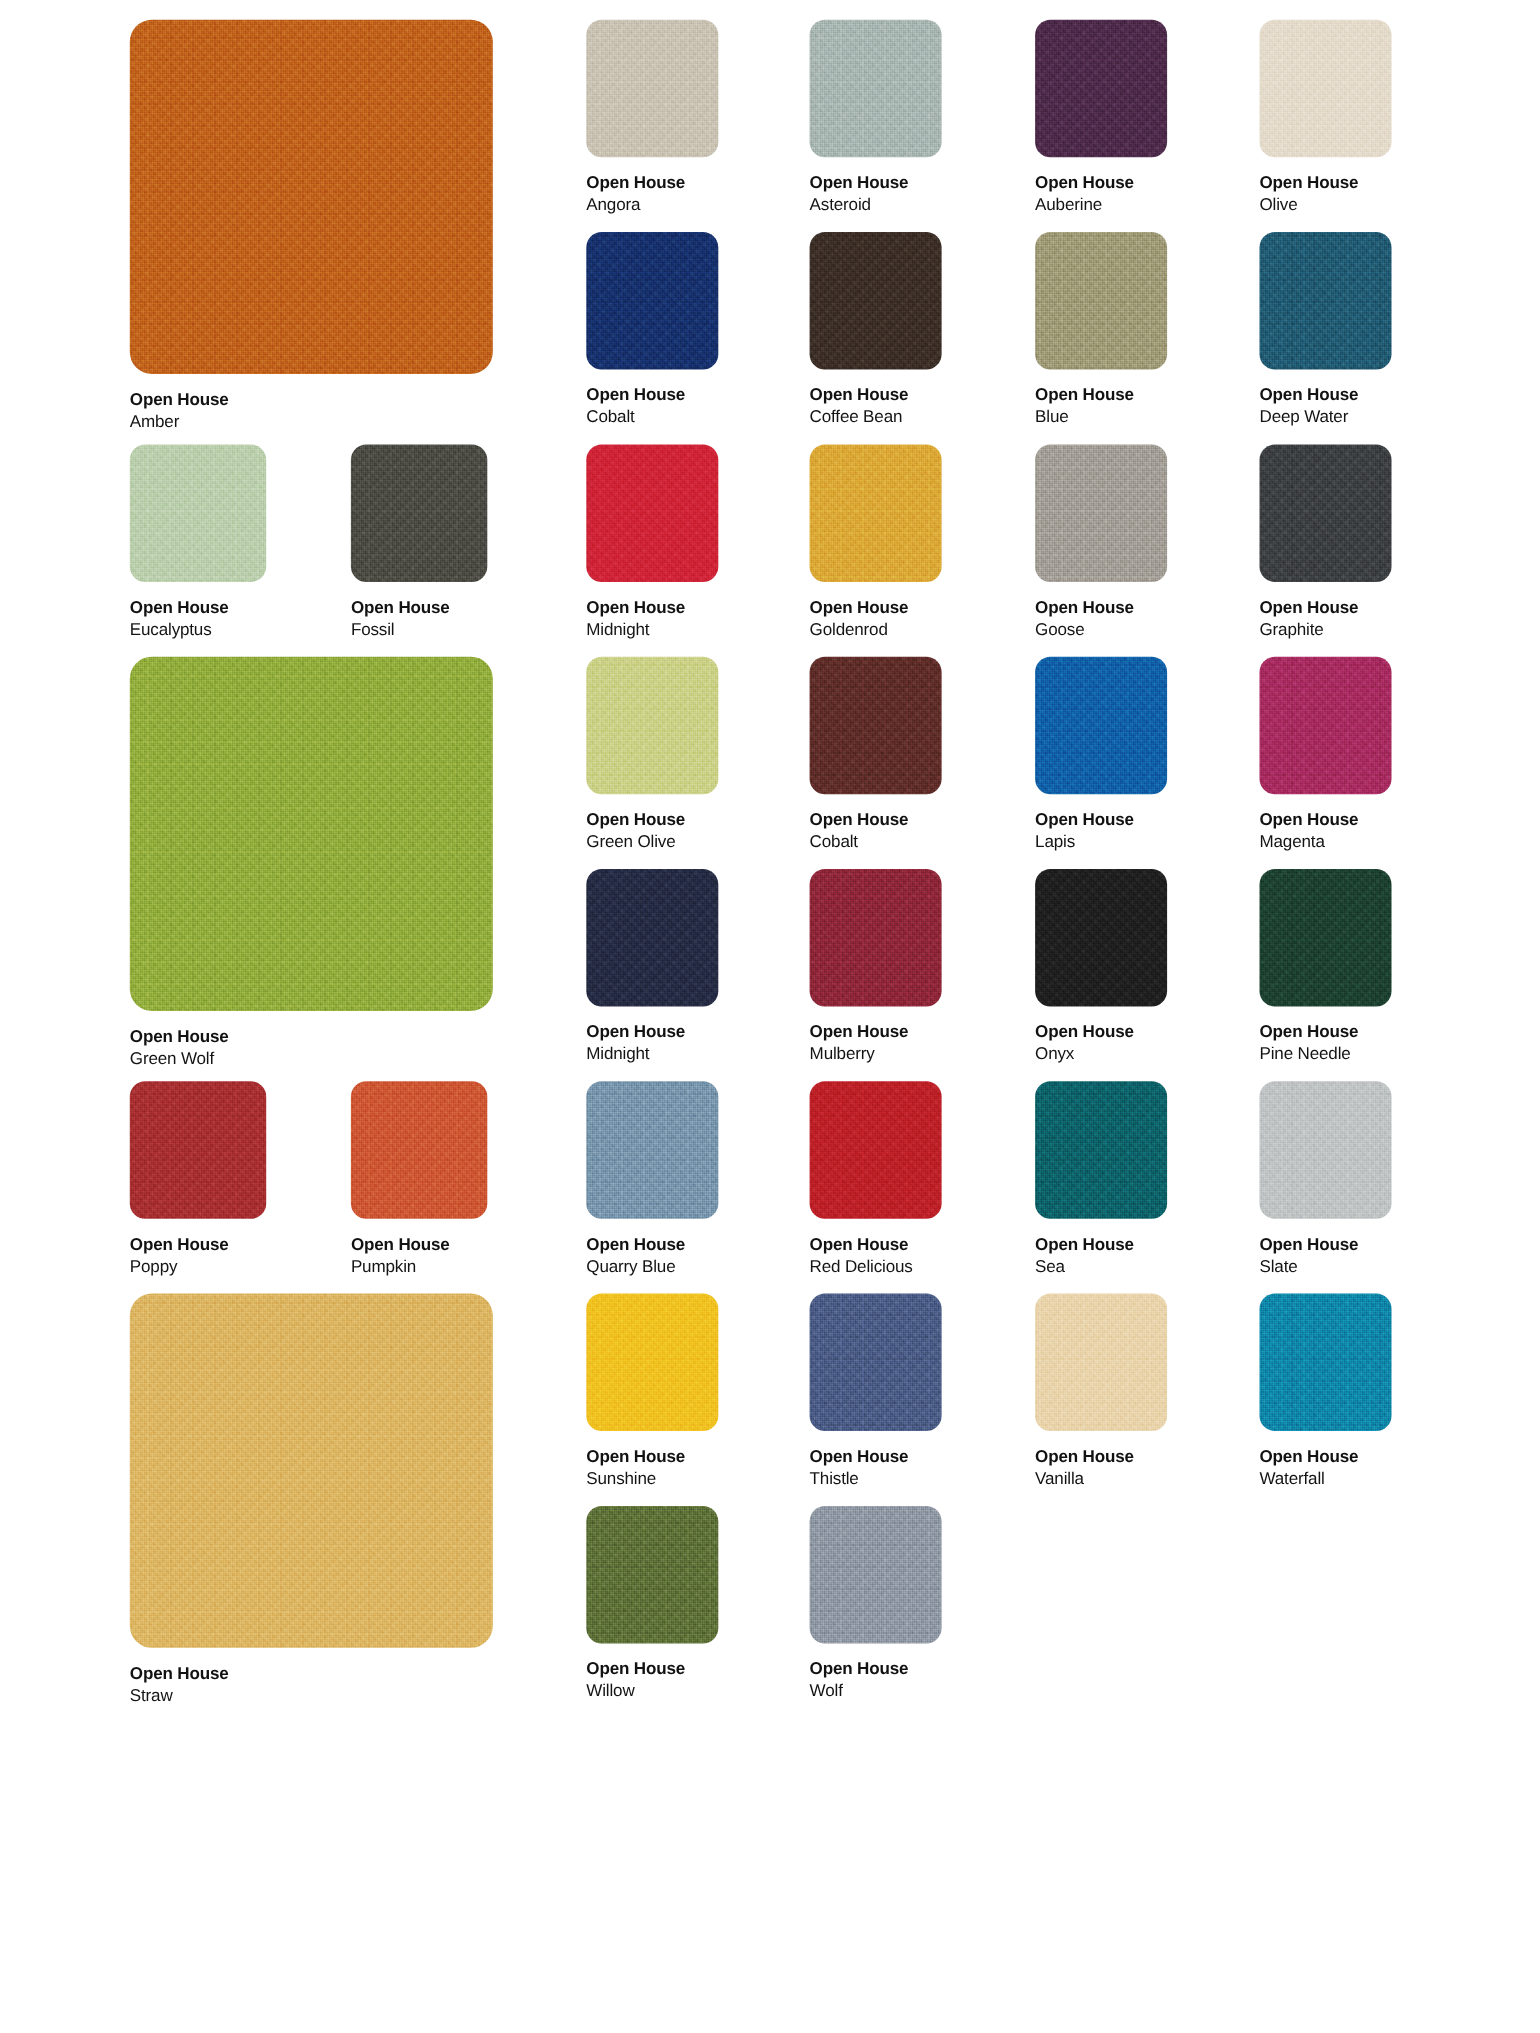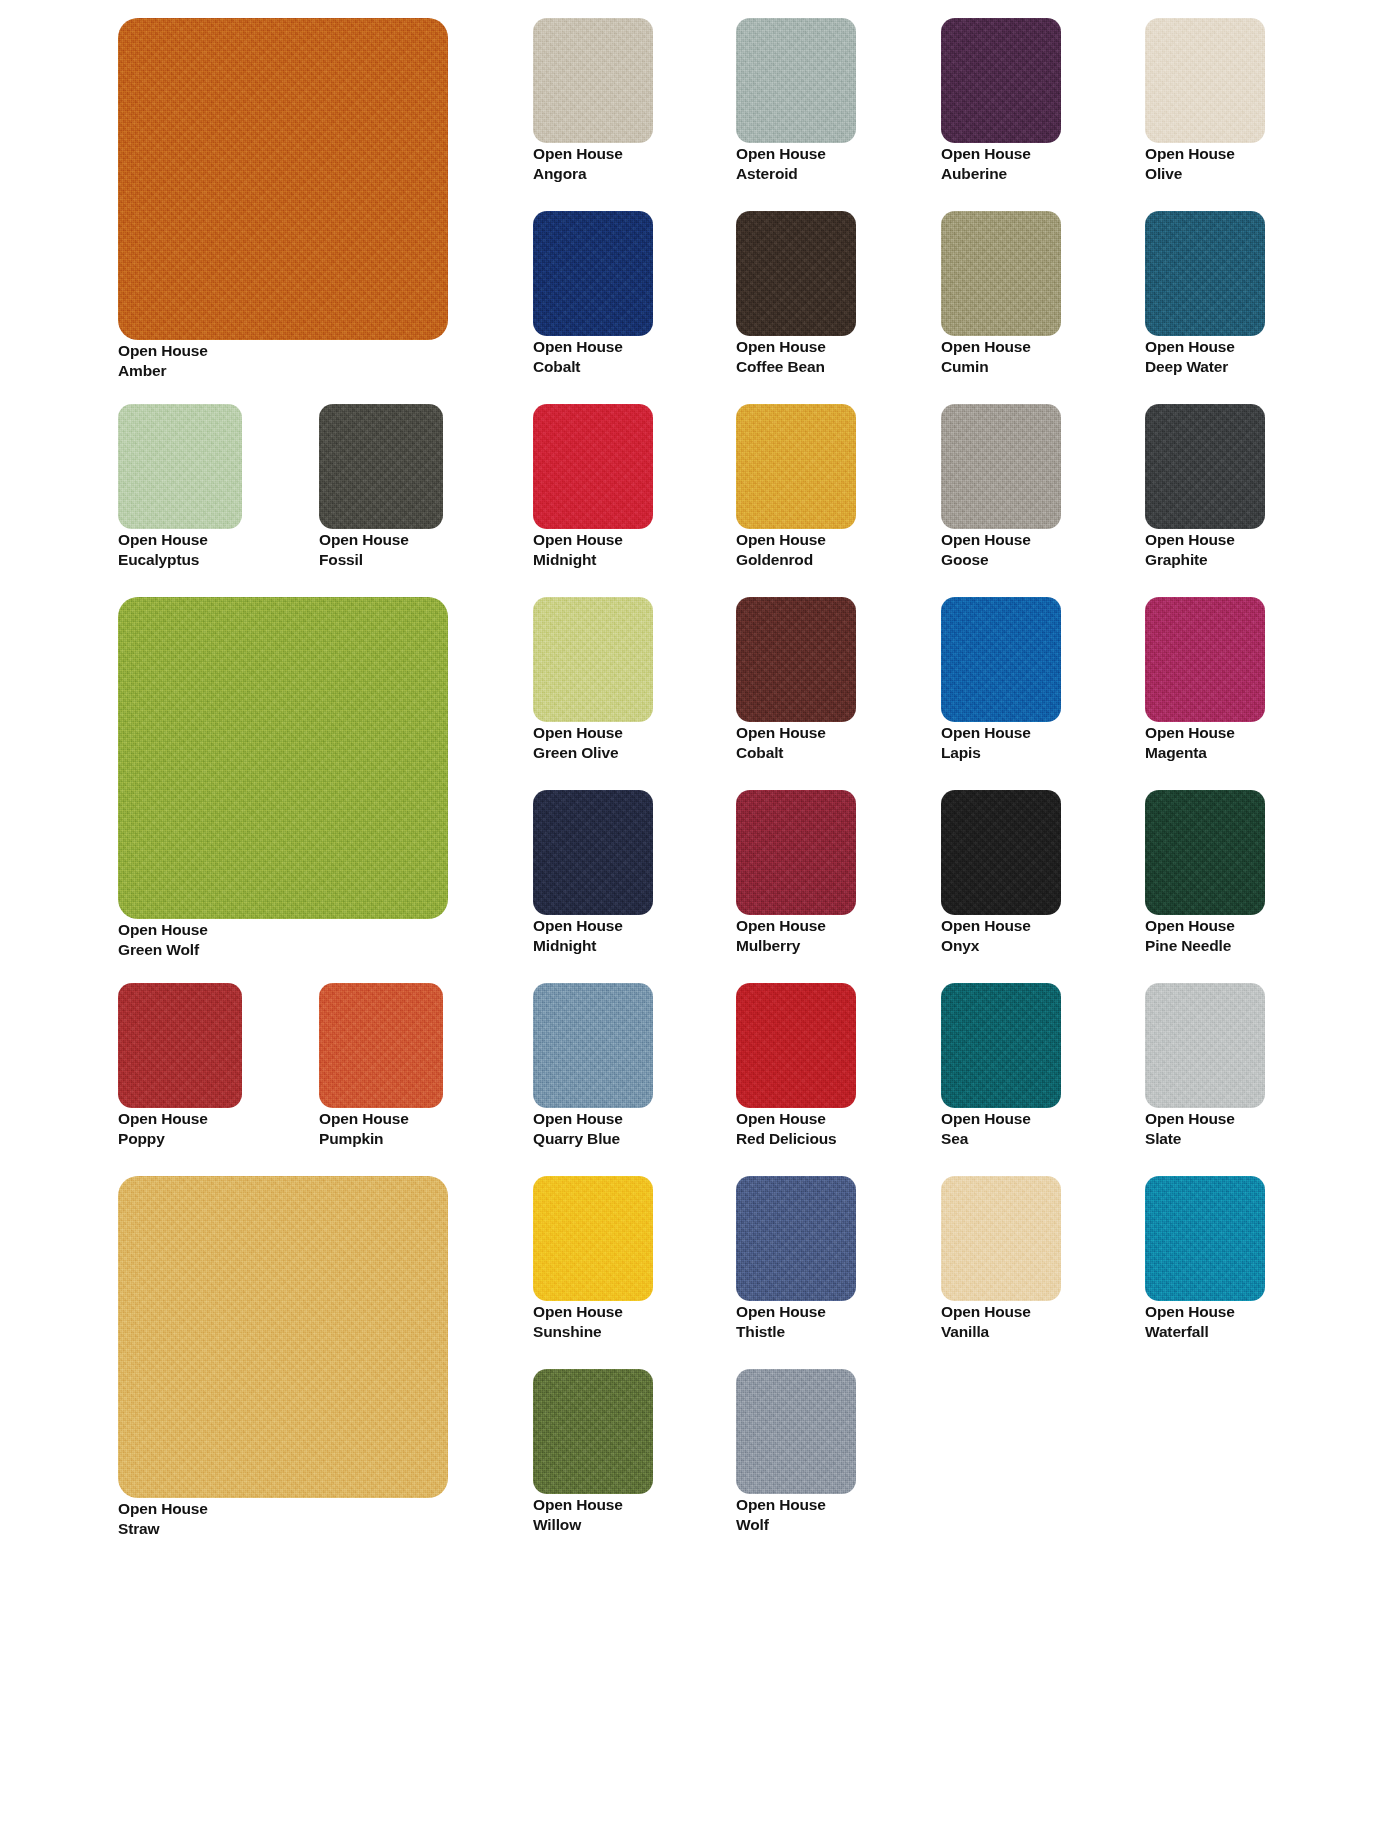--- a/index.html
+++ b/index.html
@@ -87,36 +87,36 @@
         rgba(255,255,255,0.03) 6px,
         rgba(255,255,255,0.03) 8px,
         rgba(0,0,0,0.05) 8px,
         rgba(0,0,0,0.05) 11px);
     mix-blend-mode: soft-light;
     opacity: 0.9;
     pointer-events: none;
   }
 
   .swatch-label {
-    padding-top: 1px;
+    padding-top: 14px;
     line-height: 1.0;
   }
   .brand {
     display: block;
     font-size: 15.5px;
     font-weight: bold;
     color: #121212;
     letter-spacing: -0.15px;
     line-height: 1.32;
     white-space: nowrap;
   }
   .colorname {
     display: block;
     font-size: 15.5px;
-    font-weight: bold;
+    font-weight: normal;
     color: #141414;
     letter-spacing: -0.15px;
     line-height: 1.32;
     white-space: nowrap;
   }
 </style>
 </head>
 <body>
 
 <div class="sheet">
@@ -167,21 +167,21 @@
       <div class="swatch-chip" title="Coffee Bean" style="width: 120px; height: 125px; background-color: rgb(59, 46, 38);"></div>
       <div class="swatch-label">
         <span class="brand">Open House</span>
         <span class="colorname">Coffee Bean</span>
       </div>
     </div>
     <div class="swatch-card" style="left: 941px; top: 211px;">
       <div class="swatch-chip" title="Cumin" style="width: 120px; height: 125px; background-color: rgb(159, 154, 118);"></div>
       <div class="swatch-label">
         <span class="brand">Open House</span>
-        <span class="colorname">Cumin</span>
+        <span class="colorname">Blue</span>
       </div>
     </div>
     <div class="swatch-card" style="left: 1145px; top: 211px;">
       <div class="swatch-chip" title="Deep Water" style="width: 120px; height: 125px; background-color: rgb(33, 91, 115);"></div>
       <div class="swatch-label">
         <span class="brand">Open House</span>
         <span class="colorname">Deep Water</span>
       </div>
     </div>
     <div class="swatch-card" style="left: 118px; top: 404px;">

